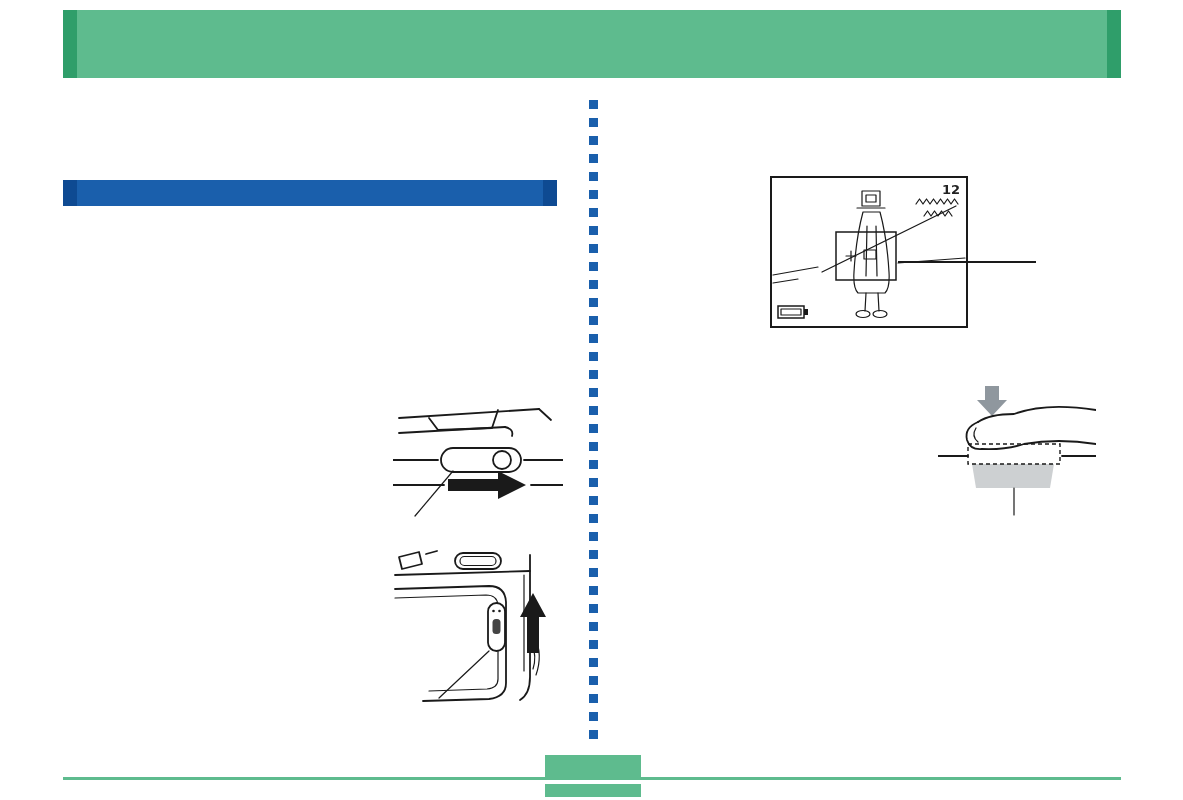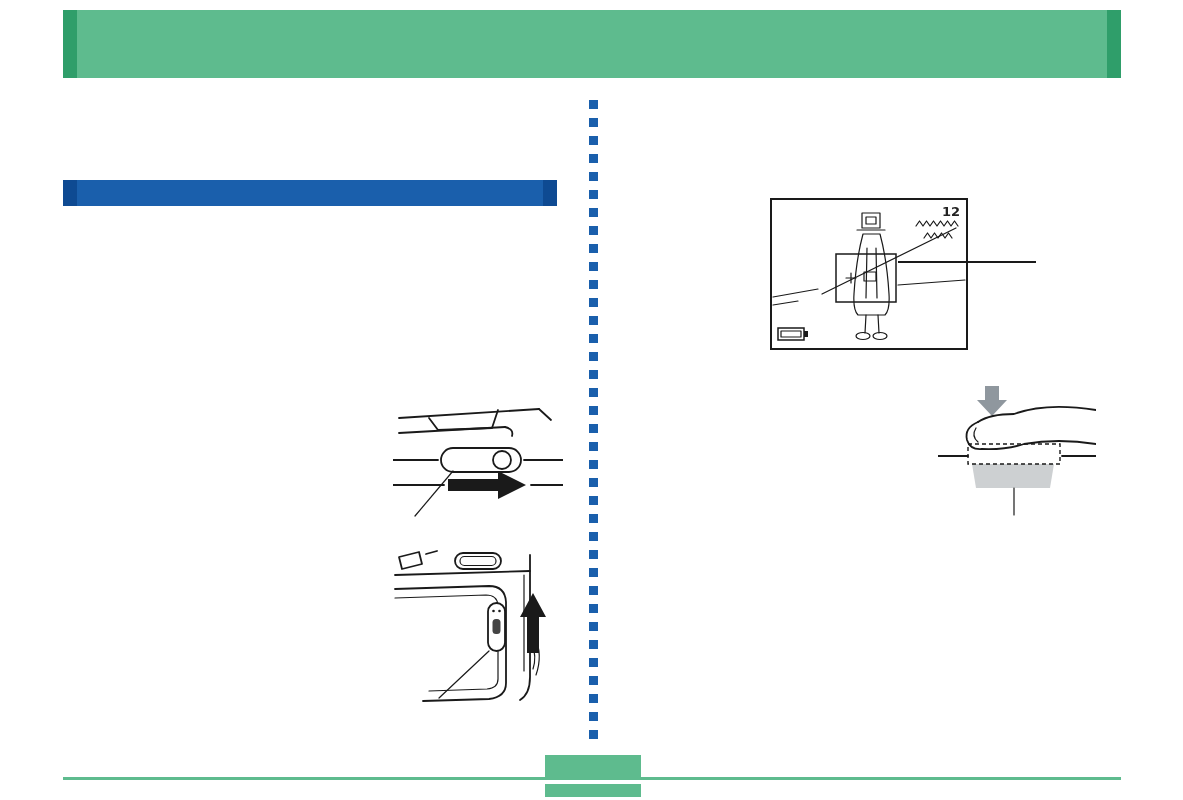--- a/index.html
+++ b/index.html
@@ -26,21 +26,21 @@
     background:repeating-linear-gradient(to bottom,var(--blue) 0 9px,transparent 9px 18px);}
 
   
   .footer-rule{position:absolute;left:63px;top:777px;width:1058px;height:3px;background:var(--green);}
   .pagenum-box{position:absolute;left:545px;top:755px;width:96px;height:22px;background:var(--green);}
   .footer-tab{position:absolute;left:545px;top:784px;width:96px;height:13px;background:var(--green);}
 
   figure{margin:0;padding:0;position:absolute;}
   #illo-top{left:393px;top:398px;width:170px;height:125px;}
   #illo-back{left:393px;top:545px;width:170px;height:160px;}
-  #illo-lcd{left:770px;top:198px;width:198px;height:152px;}
+  #illo-lcd{left:770px;top:176px;width:198px;height:152px;}
   #illo-finger{left:938px;top:386px;width:158px;height:130px;}
 
   .callout-h{position:absolute;left:898px;top:261px;width:138px;height:2px;background:var(--ink);}
 
   svg .ln{stroke:var(--ink);fill:none;stroke-width:1.8;stroke-linecap:round;stroke-linejoin:round;}
   svg .thin{stroke:var(--ink);fill:none;stroke-width:1.2;stroke-linecap:round;stroke-linejoin:round;}
   svg .solid{fill:var(--ink);stroke:none;}
   svg text{font-family:"DejaVu Sans",sans-serif;}
 </style>
 </head>

